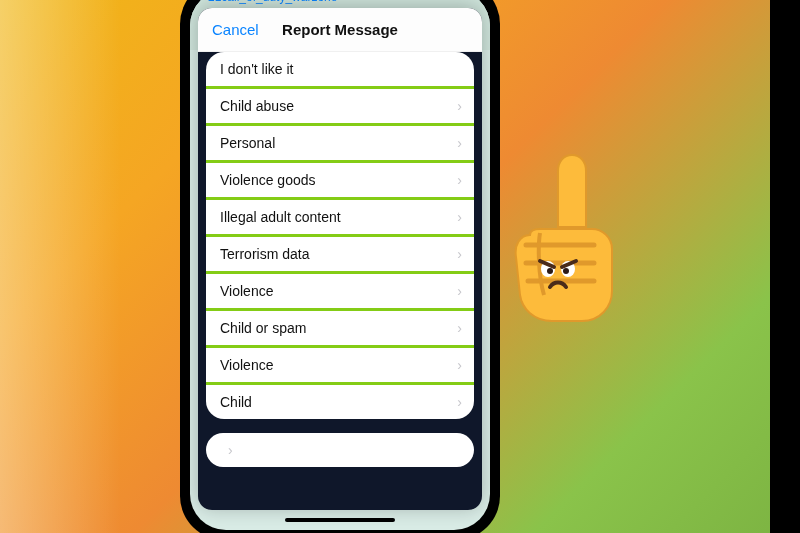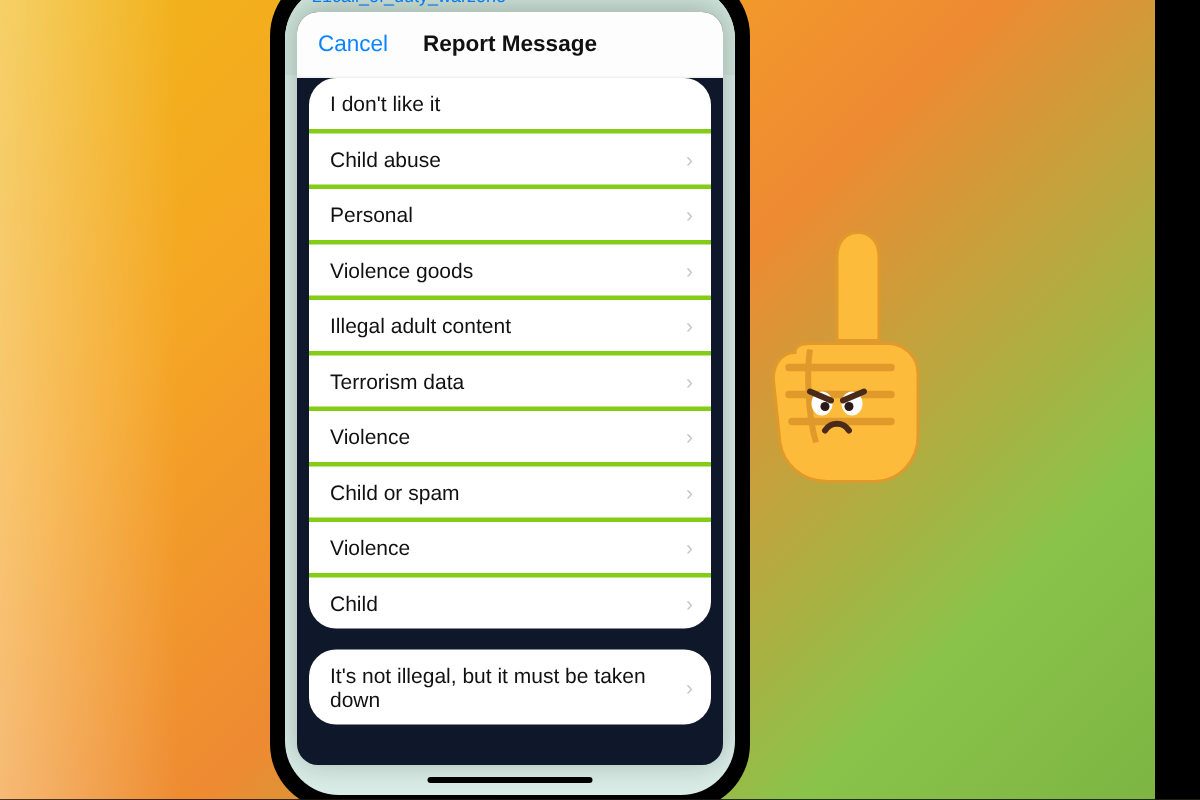--- a/index.html
+++ b/index.html
@@ -209,21 +209,20 @@
               <span class="chevron">›</span>
             </div>
             <div class="list-item">
               <span>Child</span>
               <span class="chevron">›</span>
             </div>
           </div>
 
         <div class="list" id="list-group2">
             <div class="list-item">
-              <span>It's not illegal, but it must be taken down</span>
               <span class="chevron">›</span>
             </div>
           </div>
       </div>
 
       <div class="home-indicator"></div>
     </div>
   </div>
 
   <div class="sticker">

